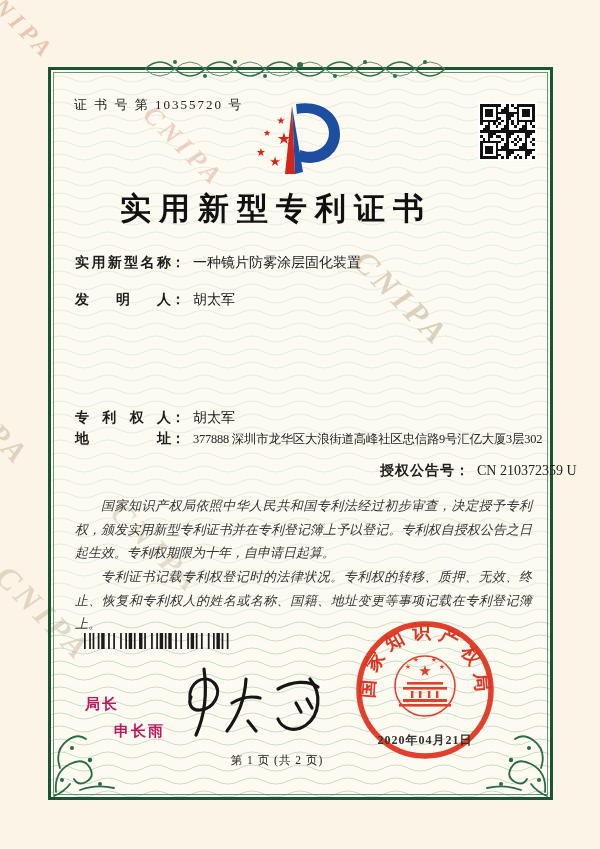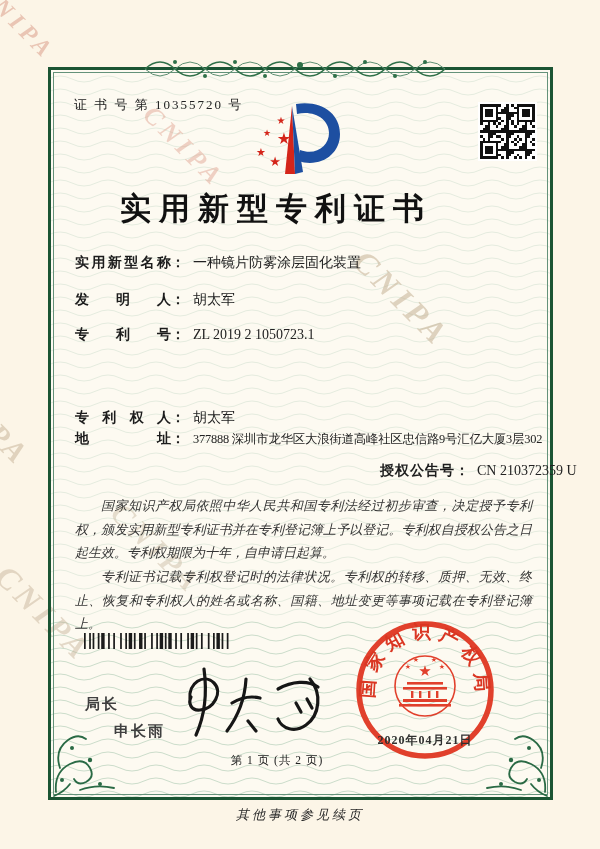--- a/index.html
+++ b/index.html
@@ -34,21 +34,21 @@
   .fvalue{font-weight:400;color:#222;}
   .fvalue-sm{font-size:12.4px;letter-spacing:-0.2px;}
   .grant-right{position:absolute;left:305px;top:0;white-space:nowrap;}
   .field-grant{width:520px;}
   .grant-label{font-weight:700;letter-spacing:1px;}
   .paragraphs{position:absolute;left:75px;top:494px;width:457px;font-size:13px;line-height:1.82;
               text-align:justify;font-style:italic;color:#343434;}
   .paragraphs p{margin:0;text-indent:2em;}
   .barcode{position:absolute;left:84px;top:633px;}
   .boss{position:absolute;left:85px;font-family:"Liberation Sans","DejaVu Sans",sans-serif;
-        font-size:15px;font-weight:600;letter-spacing:2px;color:#404040;}
+        font-size:15px;font-weight:600;letter-spacing:2px;color:#be185d;}
   .boss-title{top:695px;} .boss-name{top:722px;margin-left:29px;}
   .signature{position:absolute;left:160px;top:663px;z-index:7;}
   .seal{position:absolute;left:345px;top:610px;z-index:7;opacity:0.95;}
   .page-info{position:absolute;left:48px;top:753px;width:458px;text-align:center;font-size:11.5px;color:#222;letter-spacing:1px;}
   .footer-note{position:absolute;left:0;top:806px;width:600px;text-align:center;font-size:13px;
                font-style:italic;letter-spacing:3px;color:#2a2a2a;}
 </style>
 </head>
 <body>
 
@@ -353,23 +353,20 @@
       </svg>
 
     <div class="title">实用新型专利证书</div>
 
     <div class="field" style="top:254px;">
       <span class="flabel">实用新型名称</span><span class="fcolon">：</span><span class="fvalue">一种镜片防雾涂层固化装置</span>
     </div>
     <div class="field" style="top:291px;">
       <span class="flabel">发明人</span><span class="fcolon">：</span><span class="fvalue">胡太军</span>
     </div>
-    <div class="field" style="top:326px;">
-      <span class="flabel">专利号</span><span class="fcolon">：</span><span class="fvalue">ZL 2019 2 1050723.1</span>
-    </div>
     <div class="field" style="top:396px;margin-top:13px;">
       <span class="flabel">专利权人</span><span class="fcolon">：</span><span class="fvalue">胡太军</span>
     </div>
     <div class="field" style="top:430px;">
       <span class="flabel">地址</span><span class="fcolon">：</span><span class="fvalue fvalue-sm">377888 深圳市龙华区大浪街道高峰社区忠信路9号汇亿大厦3层302</span>
     </div>
 
     <div class="field field-grant" style="top:462px;">
       <span class="grant-right">
         <span class="grant-label">授权公告号</span><span class="fcolon">：</span><span class="fvalue">CN 210372359 U</span>
@@ -455,16 +452,15 @@
           <rect x="83" y="81" width="2.4" height="7"></rect>
           <rect x="91" y="81" width="2.4" height="7"></rect>
           <rect x="58" y="89" width="44" height="3"></rect>
           <rect x="54" y="94" width="52" height="2.6"></rect>
         </g>
       </g>
       <text x="80" y="134" text-anchor="middle" font-size="12" font-weight="700" fill="#262626" letter-spacing="1">2020年04月21日</text>
     </svg>
 
     <div class="page-info">第 1 页 (共 2 页)</div>
-    <div class="footer-note">其他事项参见续页</div>
 
   </div>
 </div>
 
 </body></html>

